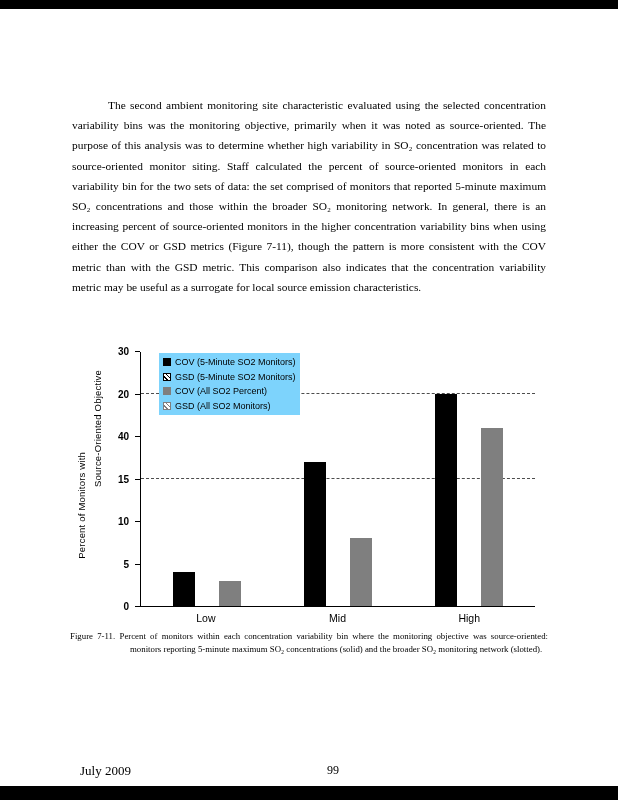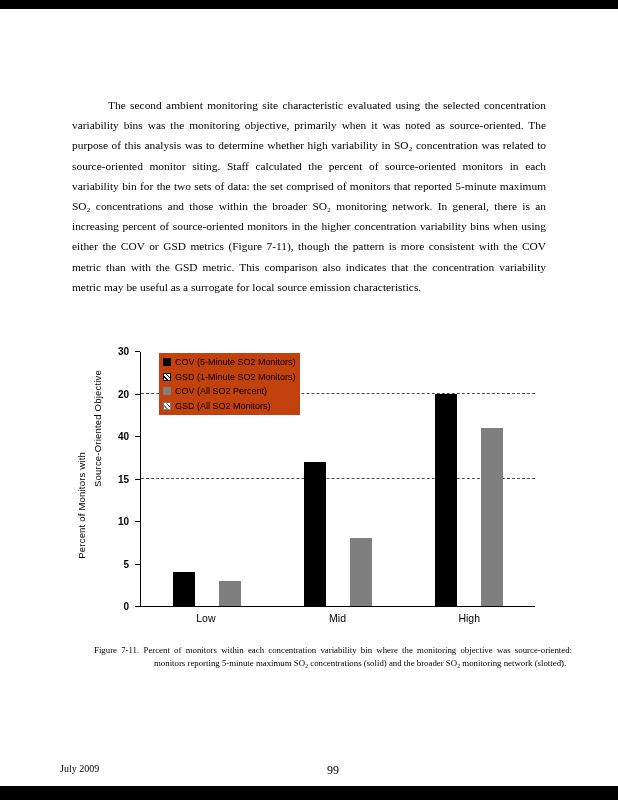--- a/index.html
+++ b/index.html
@@ -32,38 +32,38 @@
   .bar-group { flex:1; display:flex; align-items:flex-end; justify-content:center; gap:24px; }
   .bar { width:22px; position:relative; z-index:1; }
   #x-cats { position:absolute; left:70px; top:272px; width:395px; display:flex; }
   .xcat { flex:1; text-align:center; font-size:10.5px; }
   #xlabel { position:absolute; left:70px; top:295px; width:395px; text-align:center;
             font-size:9.5px; word-spacing:2.6em; }
   .ylab { position:absolute; writing-mode:vertical-rl; transform:rotate(180deg);
           font-size:9.5px; white-space:nowrap; letter-spacing:0.2px; }
   #ylab1 { left:6px;  top:112px; }
   #ylab2 { left:22px; top:30px; }
-  #legend { position:absolute; left:18px; top:1px; z-index:2; background:#c2410c;
+  #legend { position:absolute; left:18px; top:1px; z-index:2; background:#7dd3fc;
             padding:2px 4px; font-size:9px; line-height:14.5px; }
   .legend-row { display:flex; align-items:center; gap:4px; white-space:nowrap; }
   .sw { width:8px; height:8px; flex:0 0 auto; }
   .sw.solid-black { background:#000; }
   .sw.hatch-black { border:1px solid #000;
       background:repeating-linear-gradient(45deg,#fff 0 2px,#000 2px 3px); }
   .sw.solid-gray  { background:#7f7f7f; }
   .sw.hatch-gray  { border:1px solid #7f7f7f;
       background:repeating-linear-gradient(45deg,#fff 0 2px,#7f7f7f 2px 3px); }
 
   
-  #caption { position:absolute; top:644px; left:70px; width:478px;
+  #caption { position:absolute; top:630px; left:70px; width:478px;
              font-size:8.8px; line-height:12.6px; text-align:justify;
-             padding-left:60px; text-indent:-60px;margin-left:24px; }
+             padding-left:60px; text-indent:-60px; }
 
   
-  #footer-date { position:absolute; top:763px; left:60px; font-size:10px; }
+  #footer-date { position:absolute; top:763px; left:80px; font-size:13px; }
   #footer-page { position:absolute; top:763px; left:0; width:618px;
                  text-align:center; font-size:12px;padding-left:48px; }
 </style>
 </head>
 <body>
 
 <div id="bar-top" class="black-bar"></div>
 
 <p id="paragraph">The second ambient monitoring site characteristic evaluated using the selected concentration variability bins was the monitoring objective, primarily when it was noted as source-oriented. The purpose of this analysis was to determine whether high variability in SO₂ concentration was related to source-oriented monitor siting. Staff calculated the percent of source-oriented monitors in each variability bin for the two sets of data: the set comprised of monitors that reported 5-minute maximum SO₂ concentrations and those within the broader SO₂ monitoring network. In general, there is an increasing percent of source-oriented monitors in the higher concentration variability bins when using either the COV or GSD metrics (Figure 7-11), though the pattern is more consistent with the COV metric than with the GSD metric. This comparison also indicates that the concentration variability metric may be useful as a surrogate for local source emission characteristics.</p>
 
@@ -89,21 +89,21 @@
     </div>
 
   <div id="plot">
     <div id="legend">
         <div class="legend-row">
           <span class="sw solid-black"></span>
           <span class="legend-label">COV (5-Minute SO2 Monitors)</span>
         </div>
         <div class="legend-row">
           <span class="sw hatch-black"></span>
-          <span class="legend-label">GSD (1-Minute SO2 Monitors)</span>
+          <span class="legend-label">GSD (5-Minute SO2 Monitors)</span>
         </div>
         <div class="legend-row">
           <span class="sw solid-gray"></span>
           <span class="legend-label">COV (All SO2 Percent)</span>
         </div>
         <div class="legend-row">
           <span class="sw hatch-gray"></span>
           <span class="legend-label">GSD (All SO2 Monitors)</span>
         </div>
       </div>

